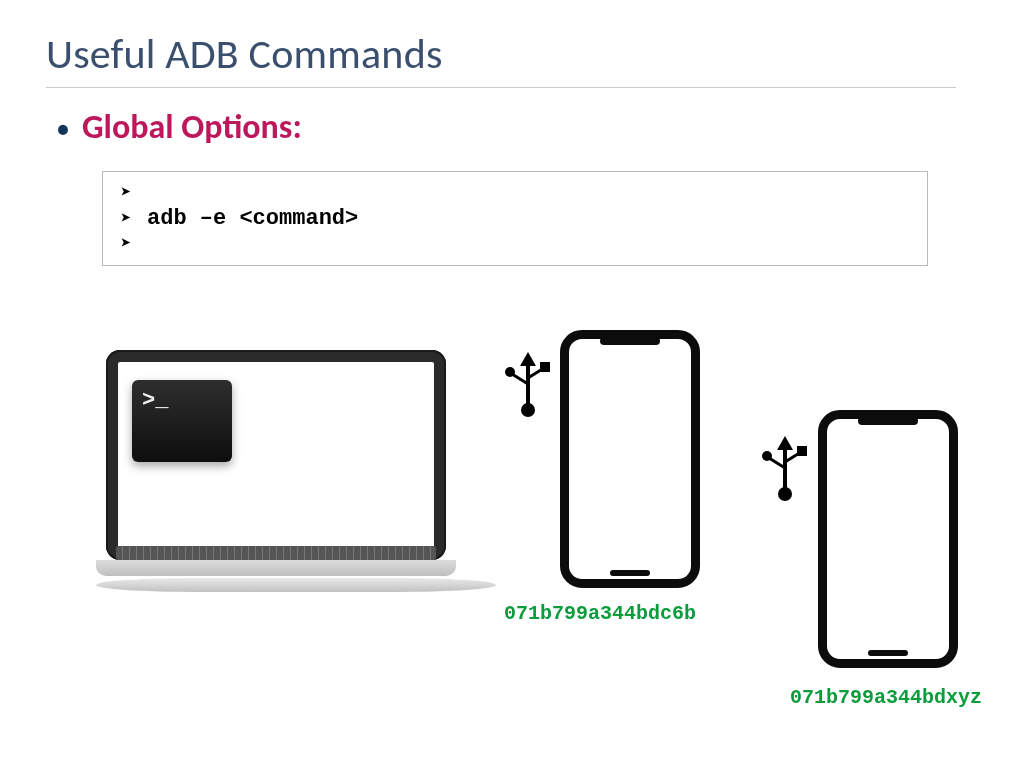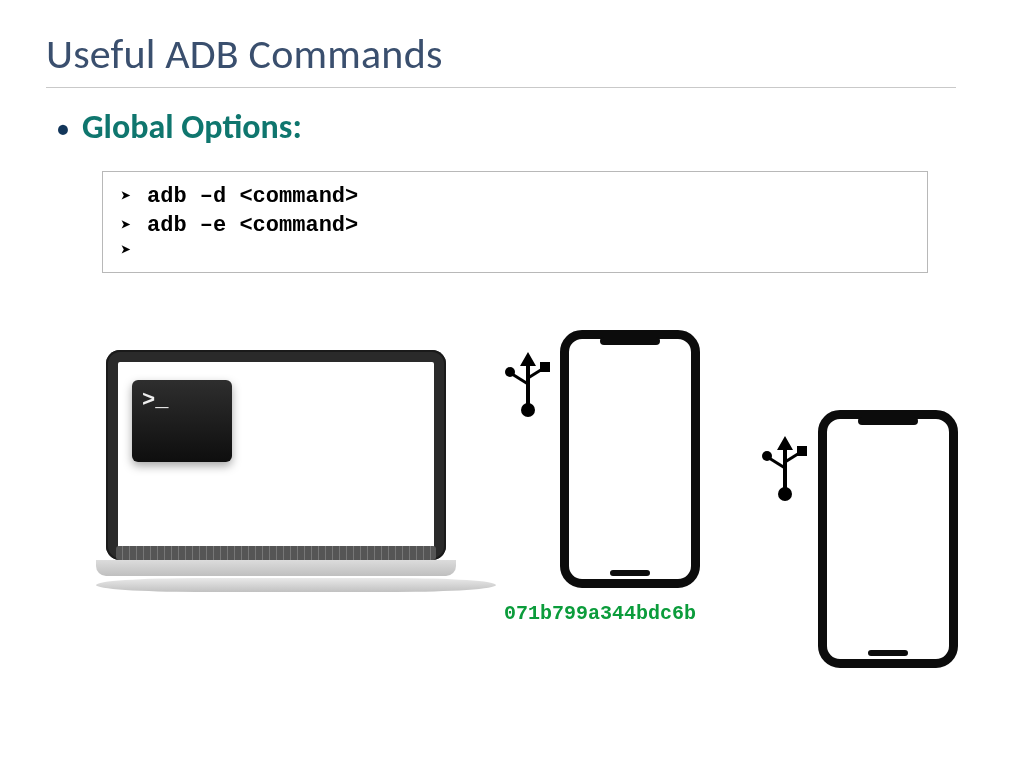--- a/index.html
+++ b/index.html
@@ -37,21 +37,21 @@
     margin: 0 0 24px 10px;
   }
   .bullet-dot {
     color: #12365a;
     font-size: 28px;
     line-height: 28px;
   }
   .bullet-text {
     font-size: 34px;
     font-weight: 700;
-    color: #0f766e;
+    color: #be185d;
   }
   .cmd-box {
     border: 1px solid #b8b8b8;
     margin: 0 28px 0 56px;
     padding: 10px 14px;
     font-family: "Courier New", Courier, monospace;
     font-size: 22px;
     font-weight: 700;
     color: #000;
   }
@@ -203,21 +203,20 @@
   <div class="hr"></div>
 
   <div class="bullet-top">
     <span class="bullet-dot">•</span>
     <span class="bullet-text">Global Options:</span>
   </div>
 
   <div class="cmd-box">
     <div class="cmd-row">
       <span class="chev">➤</span>
-      <span>adb –d &lt;command&gt;</span>
     </div>
     <div class="cmd-row">
       <span class="chev">➤</span>
       <span>adb –e &lt;command&gt;</span>
     </div>
     <div class="cmd-row">
       <span class="chev">➤</span>
     </div>
   </div>
 
@@ -269,14 +268,15 @@
         </g>
       </svg>
     </div>
 
     <div class="phone phone2">
       <div class="ear"></div>
       <div class="home-row">
           <div class="home"></div>
         </div>
     </div>
+    <div class="serial serial2">071b799a344bdxyz</div>
   </div>
 </div>
 
 </body></html>

